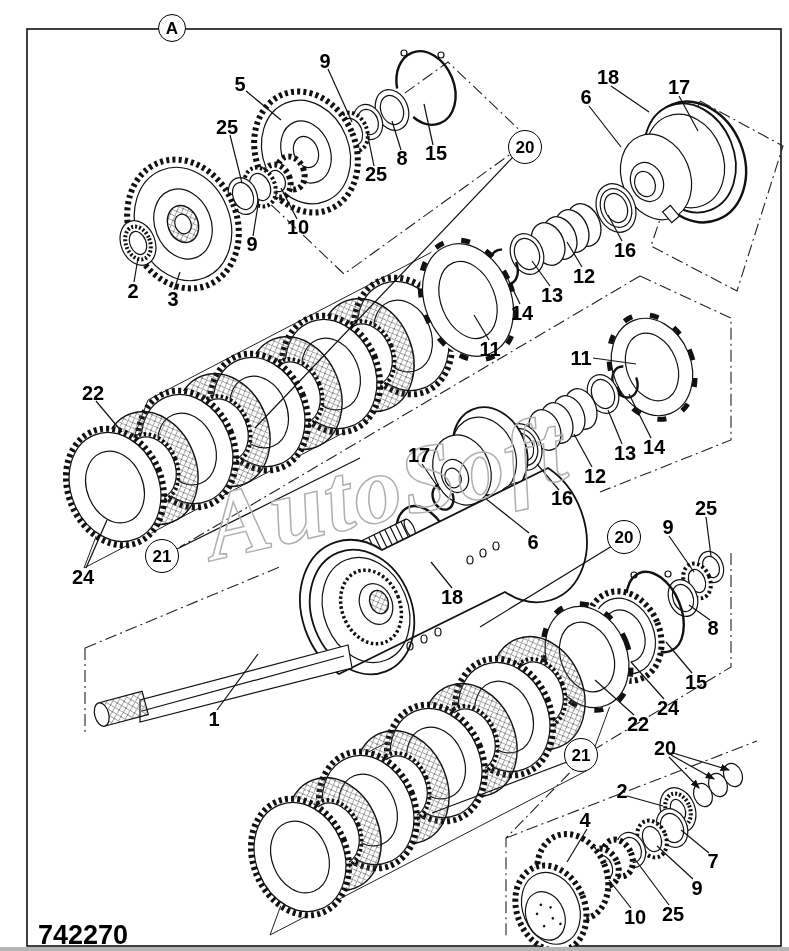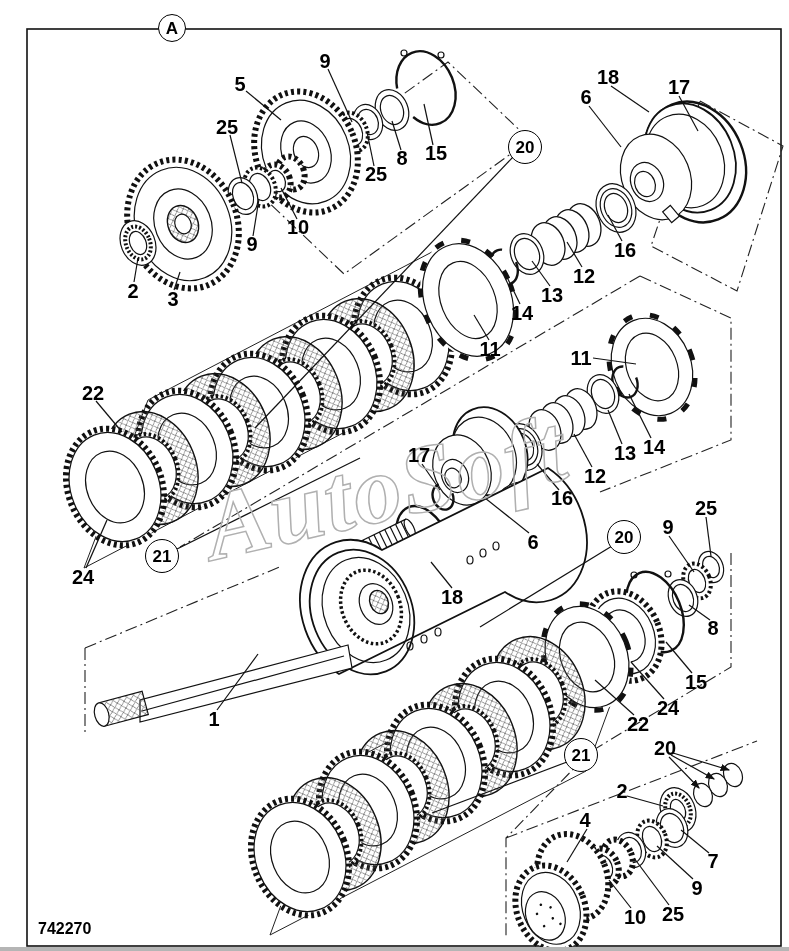--- a/index.html
+++ b/index.html
@@ -18,21 +18,21 @@
   .box{fill:none;stroke:#222;stroke-width:1;}
   .leader{stroke:#111;stroke-width:1.2;fill:none;}
   .snap{fill:none;stroke:#111;stroke-width:2.4;}
   .wm{fill:none;stroke:#b0b0b0;stroke-width:1.5;font-family:"Liberation Serif",serif;
       font-style:italic;font-weight:bold;font-size:96px;letter-spacing:2px;}
   #callout-layer{position:absolute;left:0;top:0;width:100%;height:100%;}
   .callout{position:absolute;transform:translate(-50%,-50%);font-weight:bold;
            font-size:20px;color:#000;white-space:nowrap;line-height:1;}
   .callout.circled{background:#fff;border:1.8px solid #000;border-radius:50%;
            display:flex;align-items:center;justify-content:center;font-size:17px;}
-  #drawing-number{position:absolute;font-weight:bold;font-size:16px;color:#000;}
+  #drawing-number{position:absolute;font-weight:bold;font-size:27px;color:#000;}
   #page-edge{position:absolute;left:0;bottom:0;width:100%;height:4px;background:#b5b5b5;}
 </style>
 </head>
 <body>
 
 <div id="stage">
 
 <svg id="art" width="789" height="951" viewBox="0 0 789 951">
   <defs>
     <pattern id="cross" width="7" height="7" patternUnits="userSpaceOnUse">

